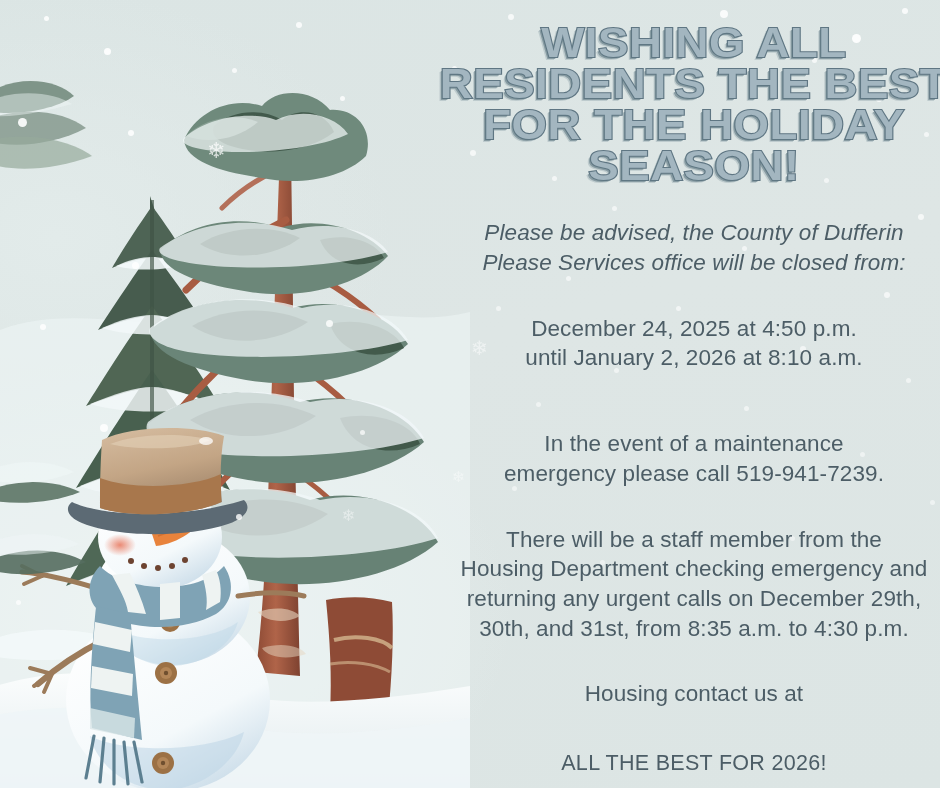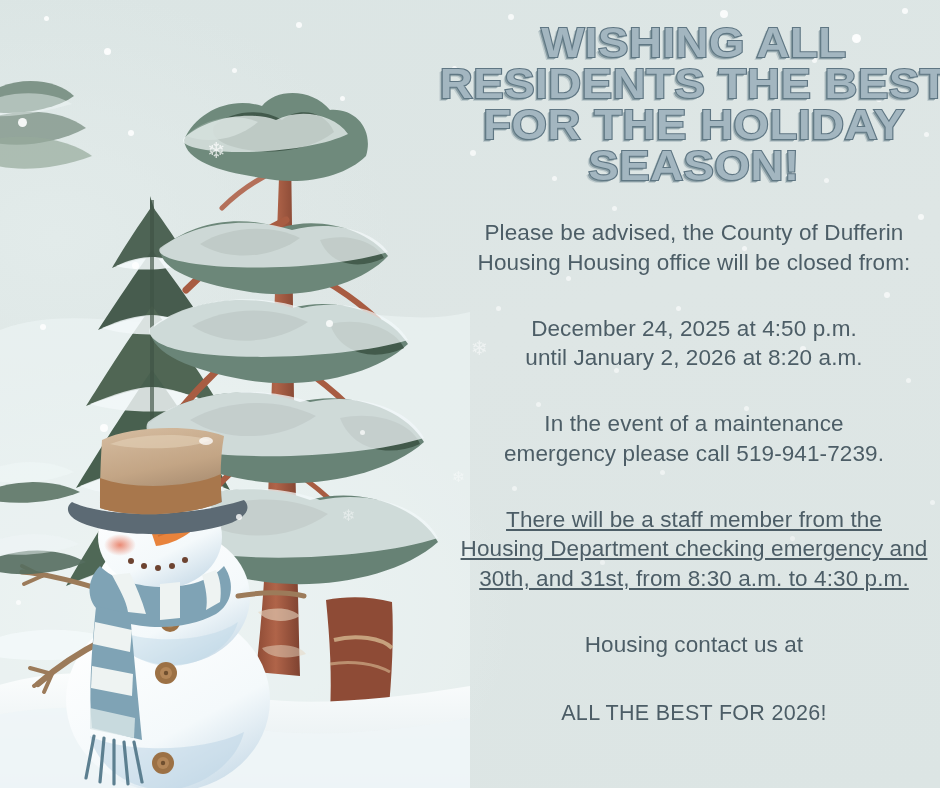--- a/index.html
+++ b/index.html
@@ -90,24 +90,24 @@
   .para {
     color: #4c5d66;
     font-family: "Liberation Sans", sans-serif;
     font-weight: 400;
     font-size: 22.5px;
     line-height: 1.32;
     letter-spacing: 0.1px;
   }
   .para .ln { display: block; white-space: nowrap; }
 
-  .para-gap-1 { margin-top: 33px; }
+  .para-gap-1 { margin-top: 33px; font-style: italic; }
   .para-gap-2 { margin-top: 36px; }
-  .para-gap-3 { margin-top: 36px; }
-  .para-gap-4 { margin-top: 36px; text-decoration: underline; }
+  .para-gap-3 { margin-top: 56px; }
+  .para-gap-4 { margin-top: 36px; }
   .para-gap-5 { margin-top: 36px; }
 
   .closing {
     font-size: 21.5px;
     letter-spacing: 0.3px;
     margin-top: 40px;
   }
 </style>
 </head>
 <body>
@@ -368,37 +368,38 @@
       <span class="hl-line">WISHING ALL</span>
       <span class="hl-line">RESIDENTS THE BEST</span>
       <span class="hl-line">FOR THE HOLIDAY</span>
       <span class="hl-line">SEASON!</span>
     </h1>
 
     <div class="body-block">
 
       <p class="para para-gap-1">
         <span class="ln">Please be advised, the County of Dufferin</span>
-        <span class="ln">Housing Housing office will be closed from:</span>
+        <span class="ln">Please Services office will be closed from:</span>
       </p>
 
       <p class="para para-gap-2">
         <span class="ln">December 24, 2025 at 4:50 p.m.</span>
-        <span class="ln">until January 2, 2026 at 8:20 a.m.</span>
+        <span class="ln">until January 2, 2026 at 8:10 a.m.</span>
       </p>
 
       <p class="para para-gap-3">
         <span class="ln">In the event of a maintenance</span>
         <span class="ln">emergency please call 519-941-7239.</span>
       </p>
 
       <p class="para para-gap-4">
         <span class="ln">There will be a staff member from the</span>
         <span class="ln">Housing Department checking emergency and</span>
-        <span class="ln">30th, and 31st, from 8:30 a.m. to 4:30 p.m.</span>
+        <span class="ln">returning any urgent calls on December 29th,</span>
+        <span class="ln">30th, and 31st, from 8:35 a.m. to 4:30 p.m.</span>
       </p>
 
       <p class="para para-gap-5">
         <span class="ln">Housing contact us at</span>
       </p>
 
       <p class="para closing para-gap-5">
         <span class="ln">ALL THE BEST FOR 2026!</span>
       </p>
 

